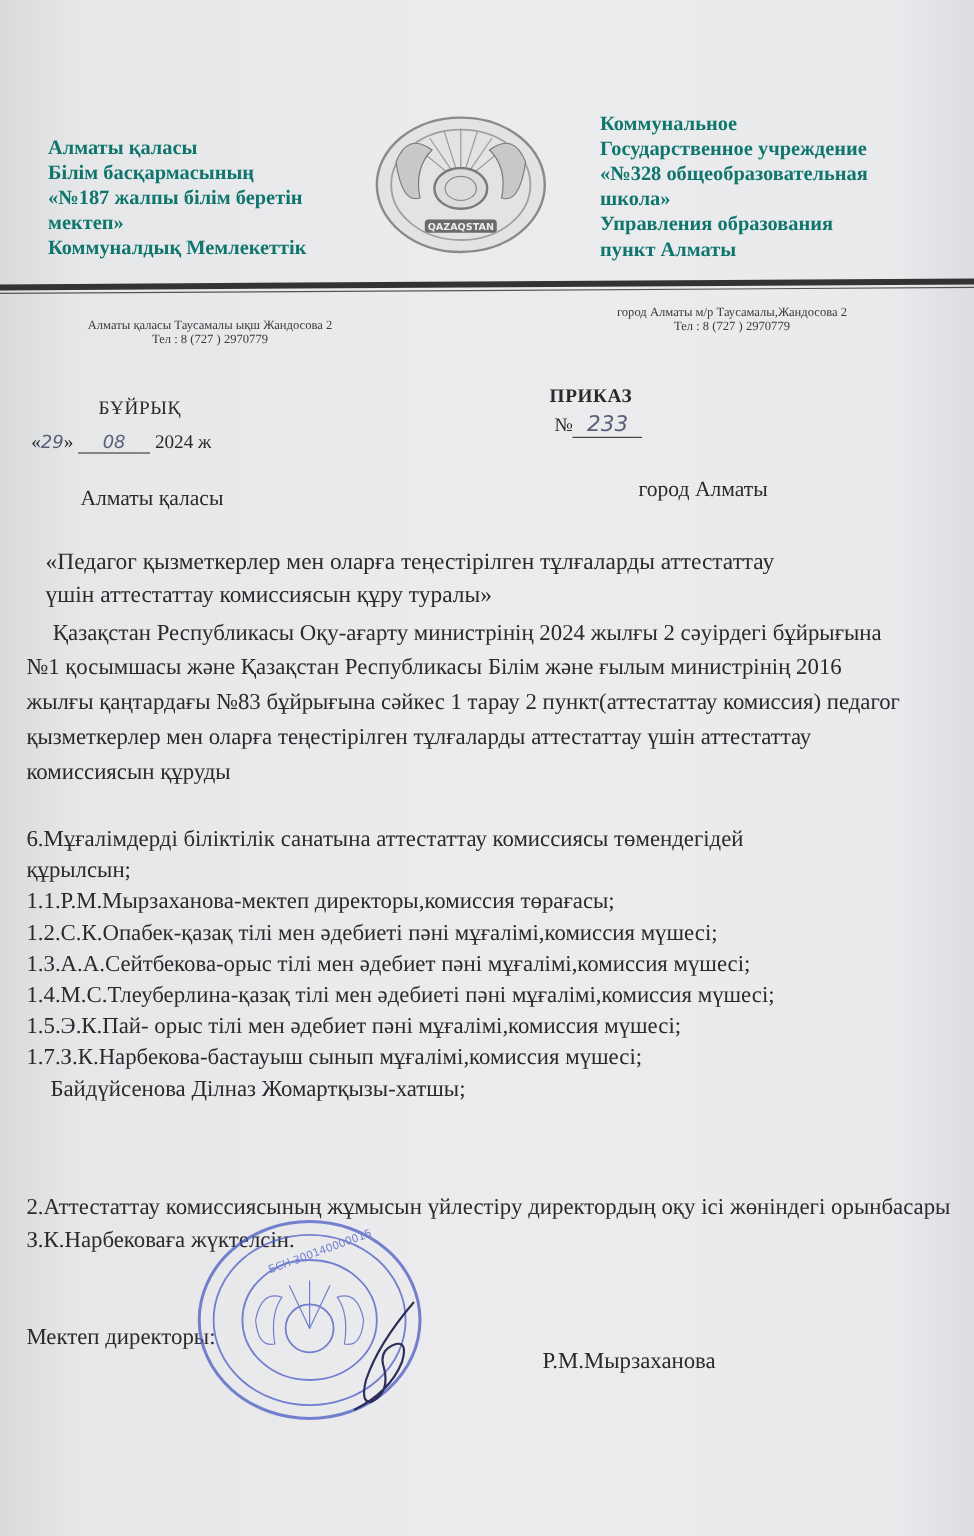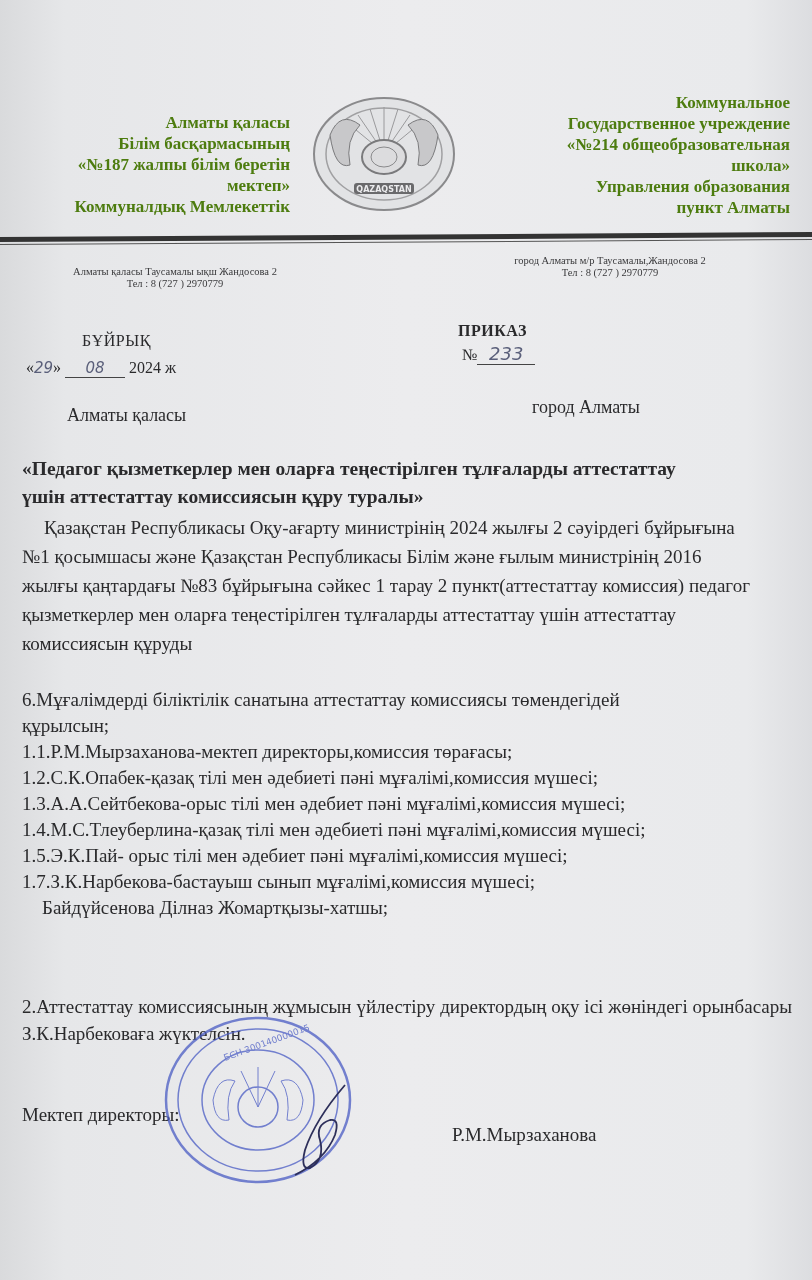--- a/index.html
+++ b/index.html
@@ -2,39 +2,39 @@
 <html><head>
 <meta charset="utf-8">
 <style>
   html, body { margin:0; padding:0; }
   body {
     width:812px; height:1280px; overflow:hidden;
     background: linear-gradient(90deg,#d9dadc 0%,#e6e7e9 8%,#ececee 50%,#e9eaec 92%,#dcdde0 100%);
     font-family: "Liberation Serif", serif; color:#2a2a2c; position:relative;
   }
   .page { position:absolute; left:0; top:0; width:812px; height:1280px; }
-  .hdr-block { position:absolute; text-align:right; font-weight:bold; font-size:17px; line-height:21px; color:#4d7c0f; }
+  .hdr-block { position:absolute; text-align:left; font-weight:bold; font-size:17px; line-height:21px; color:#0f766e; }
   .hdr-left { left:40px; top:112px; width:250px; }
   .hdr-right { left:500px; top:92px; width:290px; }
   .emblem { position:absolute; left:310px; top:95px; width:148px; height:118px; }
   .rule1 { position:absolute; left:0; top:237px; width:812px; height:5px; background:#333; transform:rotate(-0.35deg); transform-origin:left; }
   .rule2 { position:absolute; left:0; top:244px; width:812px; height:1px; background:#555; transform:rotate(-0.35deg); transform-origin:left; }
   .addr { position:absolute; font-size:10.5px; line-height:12px; color:#3a3a3c; text-align:center; }
   .addr-left { left:40px; top:266px; width:270px; }
   .addr-right { left:480px; top:255px; width:260px; }
   .title-kz { position:absolute; left:82px; top:332px; font-weight:normal; font-size:16px; letter-spacing:0.5px; }
   .title-ru { position:absolute; left:458px; top:322px; font-weight:bold; font-size:16px; letter-spacing:0.5px; }
   .date-line { position:absolute; left:26px; top:359px; font-size:16px; }
   .hand { font-family:"DejaVu Sans", sans-serif; font-style:italic; color:#5a5f7a; font-size:15px; }
   .uline { display:inline-block; border-bottom:1px solid #444; text-align:center; }
   .num-line { position:absolute; left:462px; top:343px; font-size:16px; }
   .city-kz { position:absolute; left:67px; top:405px; font-size:18px; }
   .city-ru { position:absolute; left:532px; top:397px; font-size:18px; }
   .body-text { position:absolute; left:22px; width:770px; font-size:19px; line-height:25px; }
-  .bold { font-weight:bold; }
+  .bold { font-weight:normal;margin-left:16px; }
   .doc-title { top:455px; font-size:19.5px; line-height:28px; }
   .intro { top:513px; line-height:29px; text-indent:22px; }
   .order-label { top:662px; font-weight:bold; }
   .items { top:687px; line-height:26px; }
   .items div { white-space:nowrap; }
   .item2 { top:993px; text-align:justify; line-height:27px; }
   .sign-label { position:absolute; left:22px; top:1104px; font-size:19px; }
   .sign-name { position:absolute; left:452px; top:1124px; font-size:19px; }
   .stamp { position:absolute; left:163px; top:1015px; width:190px; height:170px; }
   .signature { position:absolute; left:275px; top:1080px; width:80px; height:100px; }
@@ -68,21 +68,21 @@
     <path d="M128 40 Q118 15 98 30 Q113 45 108 70 Q123 75 128 40Z" fill="#c8c8ca" stroke="#7a7a7c"></path>
     <ellipse cx="74" cy="62" rx="22" ry="17" fill="#dcdcde" stroke="#7a7a7c" stroke-width="2"></ellipse>
     <ellipse cx="74" cy="62" rx="13" ry="10" fill="none" stroke="#8a8a8c"></ellipse>
     <rect x="44" y="88" width="60" height="11" rx="3" fill="#6a6a6c"></rect>
     <text x="74" y="97" text-anchor="middle" font-size="8" fill="#ececee" font-family="DejaVu Sans, sans-serif" font-weight="bold">QAZAQSTAN</text>
   </svg>
 
   <div class="hdr-block hdr-right">
     <div>Коммунальное</div>
     <div>Государственное учреждение</div>
-    <div>«№214 общеобразовательная</div>
+    <div>«№328 общеобразовательная</div>
     <div>школа»</div>
     <div>Управления образования</div>
     <div>пункт Алматы</div>
   </div>
 
   <div class="rule1"></div>
   <div class="rule2"></div>
 
   <div class="addr addr-left">
     <div>Алматы қаласы  Таусамалы ықш   Жандосова  2</div>

